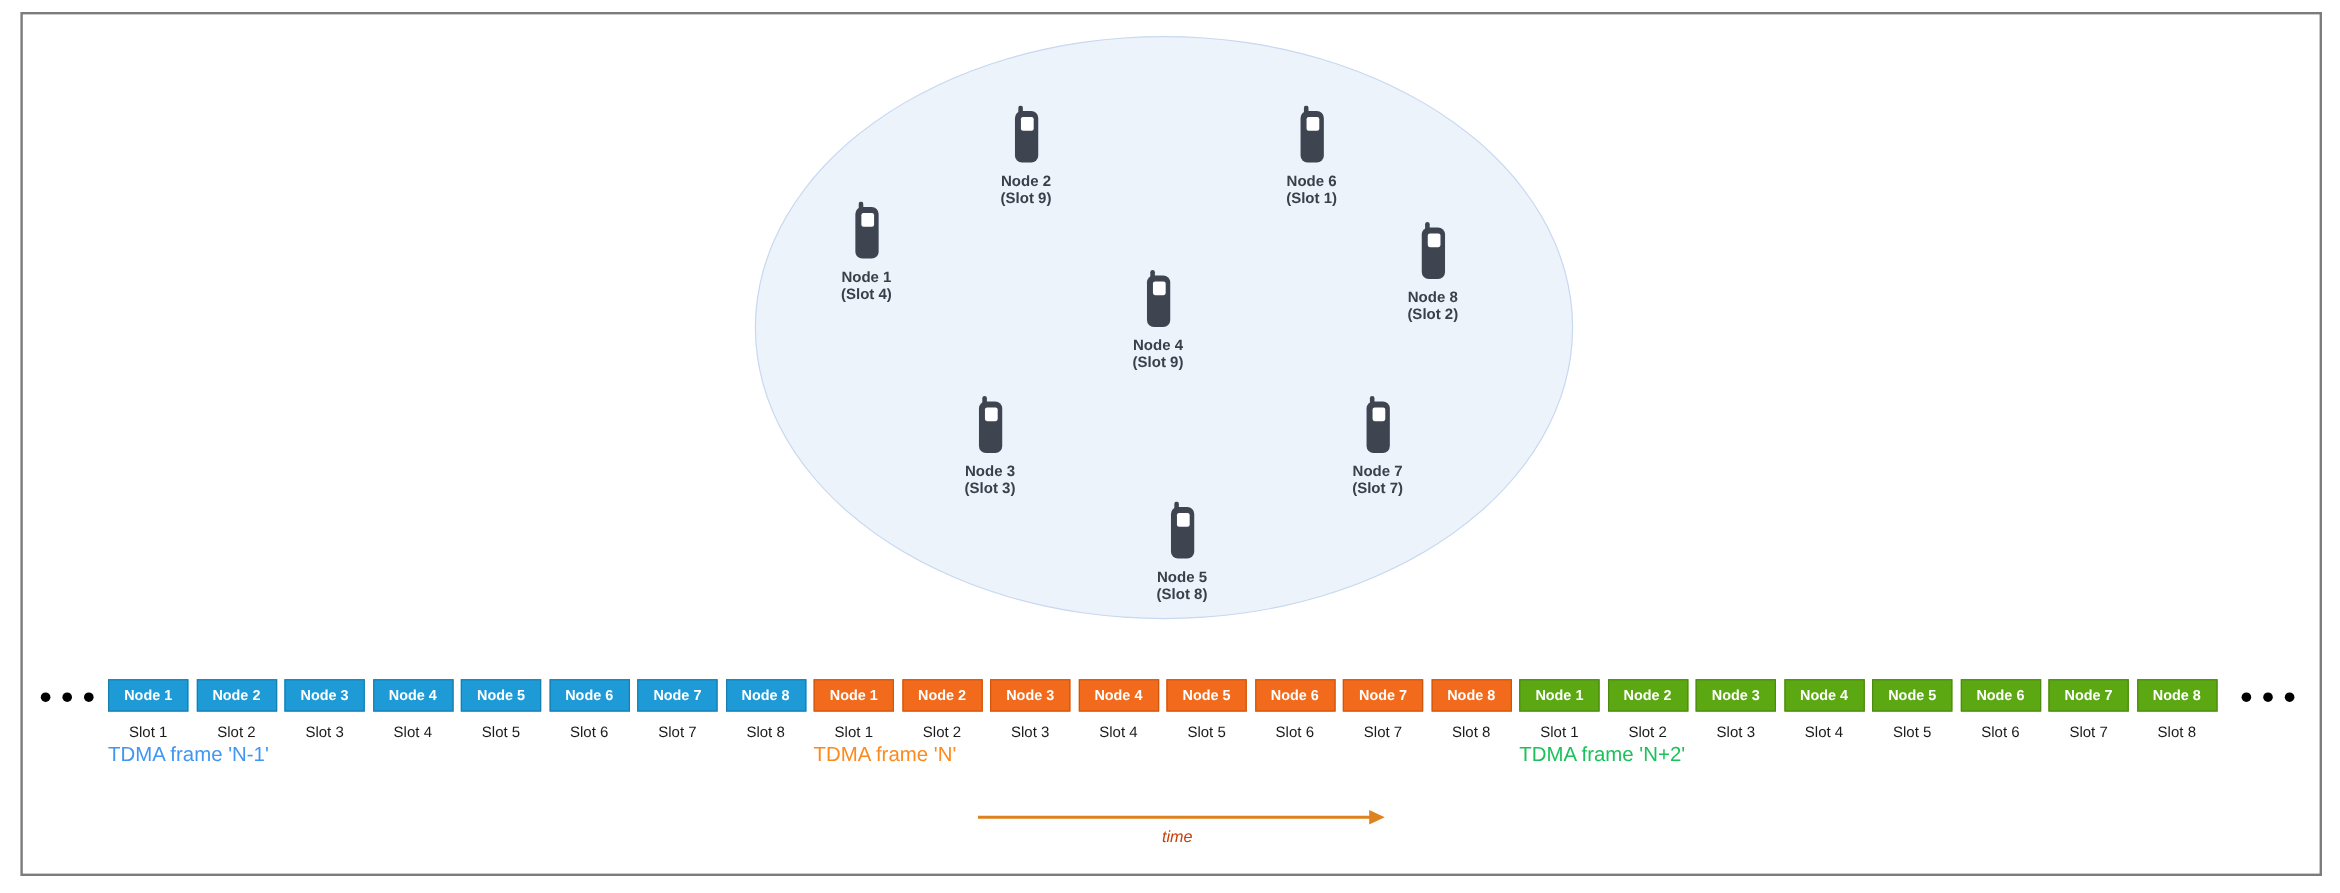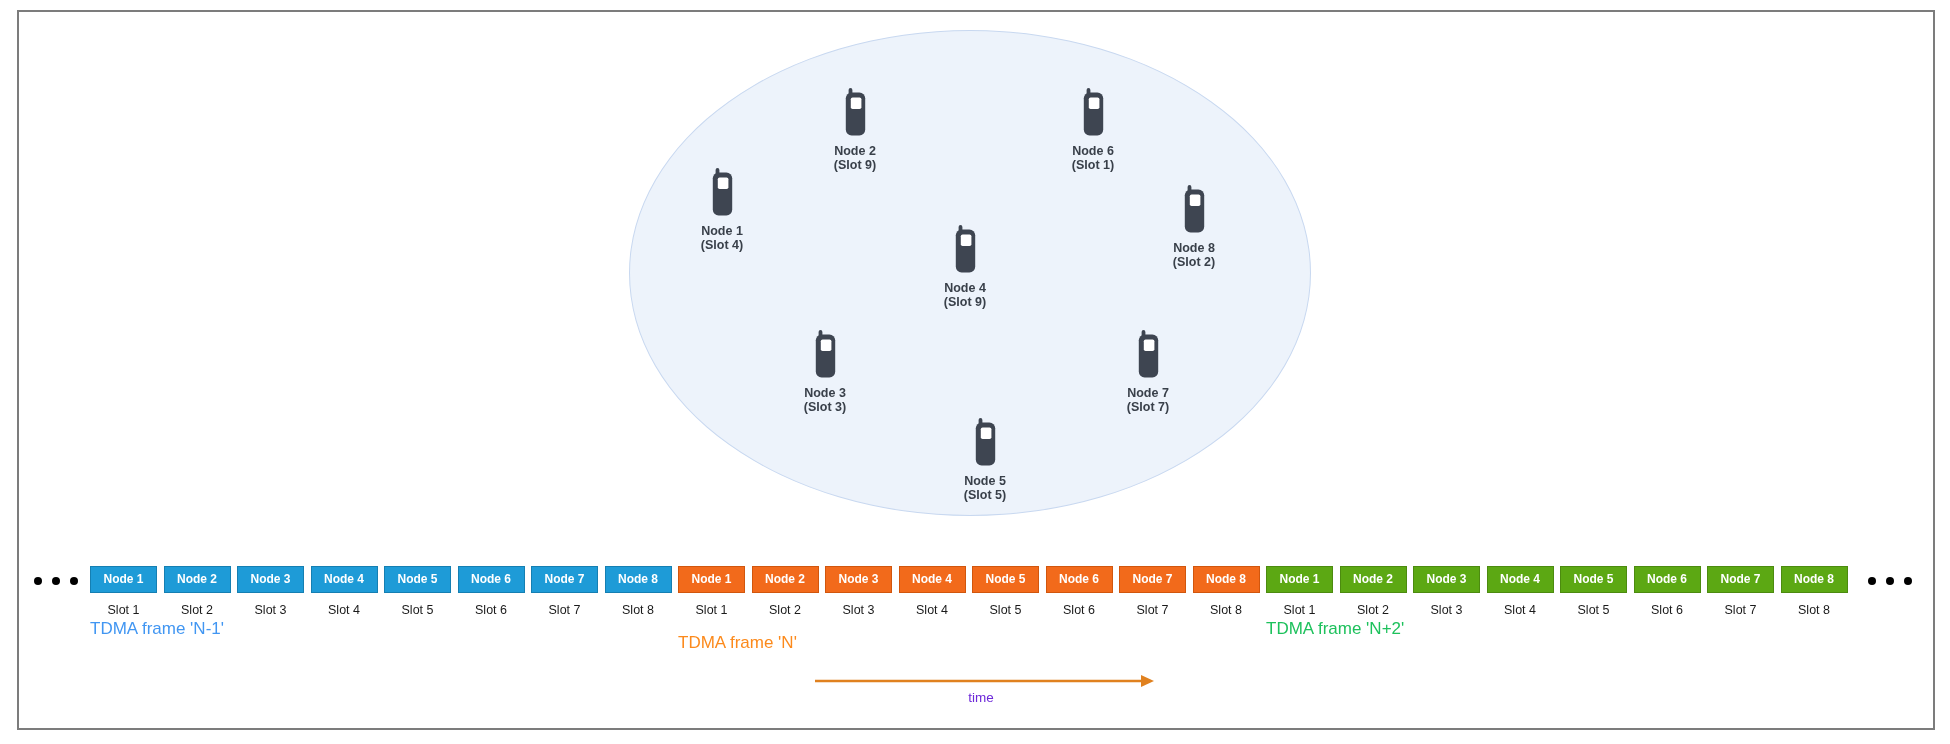--- a/index.html
+++ b/index.html
@@ -16,21 +16,21 @@
   .node-name{margin-top:8px;font-size:12.5px;font-weight:bold;color:#39404a;line-height:14px;}
   .node-slot{font-size:12.5px;font-weight:bold;color:#39404a;line-height:14px;}
   
   .slot-box{position:absolute;top:566px;height:27px;line-height:25px;border:1px solid;
         box-sizing:border-box;color:#ffffff;font-weight:bold;font-size:12px;text-align:center;}
   .slot-num{position:absolute;top:603px;font-size:12.5px;color:#1b1b1b;text-align:center;line-height:14px;}
   .frame-label{position:absolute;top:619px;font-size:17px;text-align:left;line-height:19px;}
   .dots{position:absolute;top:577px;display:flex;gap:10px;}
   .dot{width:8px;height:8px;background:#000;border-radius:50%;}
   .time-label{position:absolute;left:931px;top:690px;width:100px;text-align:center;
-        font-size:13.5px;color:#6d28d9;}
+        font-style:italic;font-size:13.5px;color:#c2410c;}
 </style>
 </head>
 <body>
 
 <div class="page">
 
   <div class="outer-border"></div>
 
   <div id="coverage-ellipse" style="background: rgb(237, 243, 251); border-color: rgb(200, 216, 240);"></div>
 
@@ -71,21 +71,21 @@
         <div class="node-name">Node 4</div>
         <div class="node-slot">(Slot 9)</div>
       </div>
       <div class="net-node" style="left: 930px; top: 418px;">
         <svg class="phone" width="21" height="48" viewBox="0 0 21 48" aria-hidden="true" style="color: rgb(62, 69, 81);">
     <rect x="3.6" y="0" width="3.8" height="9" rx="1.9" fill="currentColor"></rect>
     <rect x="0.8" y="4.5" width="19.4" height="43" rx="5.8" fill="currentColor"></rect>
     <rect x="5.8" y="9.5" width="10.6" height="11.5" rx="1.8" fill="#ffffff"></rect>
   </svg>
         <div class="node-name">Node 5</div>
-        <div class="node-slot">(Slot 5)</div>
+        <div class="node-slot">(Slot 8)</div>
       </div>
       <div class="net-node" style="left: 1038px; top: 88px;">
         <svg class="phone" width="21" height="48" viewBox="0 0 21 48" aria-hidden="true" style="color: rgb(62, 69, 81);">
     <rect x="3.6" y="0" width="3.8" height="9" rx="1.9" fill="currentColor"></rect>
     <rect x="0.8" y="4.5" width="19.4" height="43" rx="5.8" fill="currentColor"></rect>
     <rect x="5.8" y="9.5" width="10.6" height="11.5" rx="1.8" fill="#ffffff"></rect>
   </svg>
         <div class="node-name">Node 6</div>
         <div class="node-slot">(Slot 1)</div>
       </div>
@@ -136,21 +136,21 @@
       <div class="slot-box" style="left: 898.5px; width: 67px; background: rgb(242, 106, 27); border-color: rgb(209, 86, 13);">Node 4</div>
       <div class="slot-num" style="left: 898.5px; width: 67px;">Slot 4</div>
       <div class="slot-box" style="left: 972px; width: 67px; background: rgb(242, 106, 27); border-color: rgb(209, 86, 13);">Node 5</div>
       <div class="slot-num" style="left: 972px; width: 67px;">Slot 5</div>
       <div class="slot-box" style="left: 1045.5px; width: 67px; background: rgb(242, 106, 27); border-color: rgb(209, 86, 13);">Node 6</div>
       <div class="slot-num" style="left: 1045.5px; width: 67px;">Slot 6</div>
       <div class="slot-box" style="left: 1119px; width: 67px; background: rgb(242, 106, 27); border-color: rgb(209, 86, 13);">Node 7</div>
       <div class="slot-num" style="left: 1119px; width: 67px;">Slot 7</div>
       <div class="slot-box" style="left: 1192.5px; width: 67px; background: rgb(242, 106, 27); border-color: rgb(209, 86, 13);">Node 8</div>
       <div class="slot-num" style="left: 1192.5px; width: 67px;">Slot 8</div>
-      <div class="frame-label" style="left: 678px; width: 581.5px; color: rgb(252, 138, 28); margin-top: 14px;">TDMA frame 'N'</div>
+      <div class="frame-label" style="left: 678px; width: 581.5px; color: rgb(252, 138, 28);">TDMA frame 'N'</div>
       <div class="slot-box" style="left: 1266px; width: 67px; background: rgb(92, 168, 19); border-color: rgb(76, 139, 15);">Node 1</div>
       <div class="slot-num" style="left: 1266px; width: 67px;">Slot 1</div>
       <div class="slot-box" style="left: 1339.5px; width: 67px; background: rgb(92, 168, 19); border-color: rgb(76, 139, 15);">Node 2</div>
       <div class="slot-num" style="left: 1339.5px; width: 67px;">Slot 2</div>
       <div class="slot-box" style="left: 1413px; width: 67px; background: rgb(92, 168, 19); border-color: rgb(76, 139, 15);">Node 3</div>
       <div class="slot-num" style="left: 1413px; width: 67px;">Slot 3</div>
       <div class="slot-box" style="left: 1486.5px; width: 67px; background: rgb(92, 168, 19); border-color: rgb(76, 139, 15);">Node 4</div>
       <div class="slot-num" style="left: 1486.5px; width: 67px;">Slot 4</div>
       <div class="slot-box" style="left: 1560px; width: 67px; background: rgb(92, 168, 19); border-color: rgb(76, 139, 15);">Node 5</div>
       <div class="slot-num" style="left: 1560px; width: 67px;">Slot 5</div>

